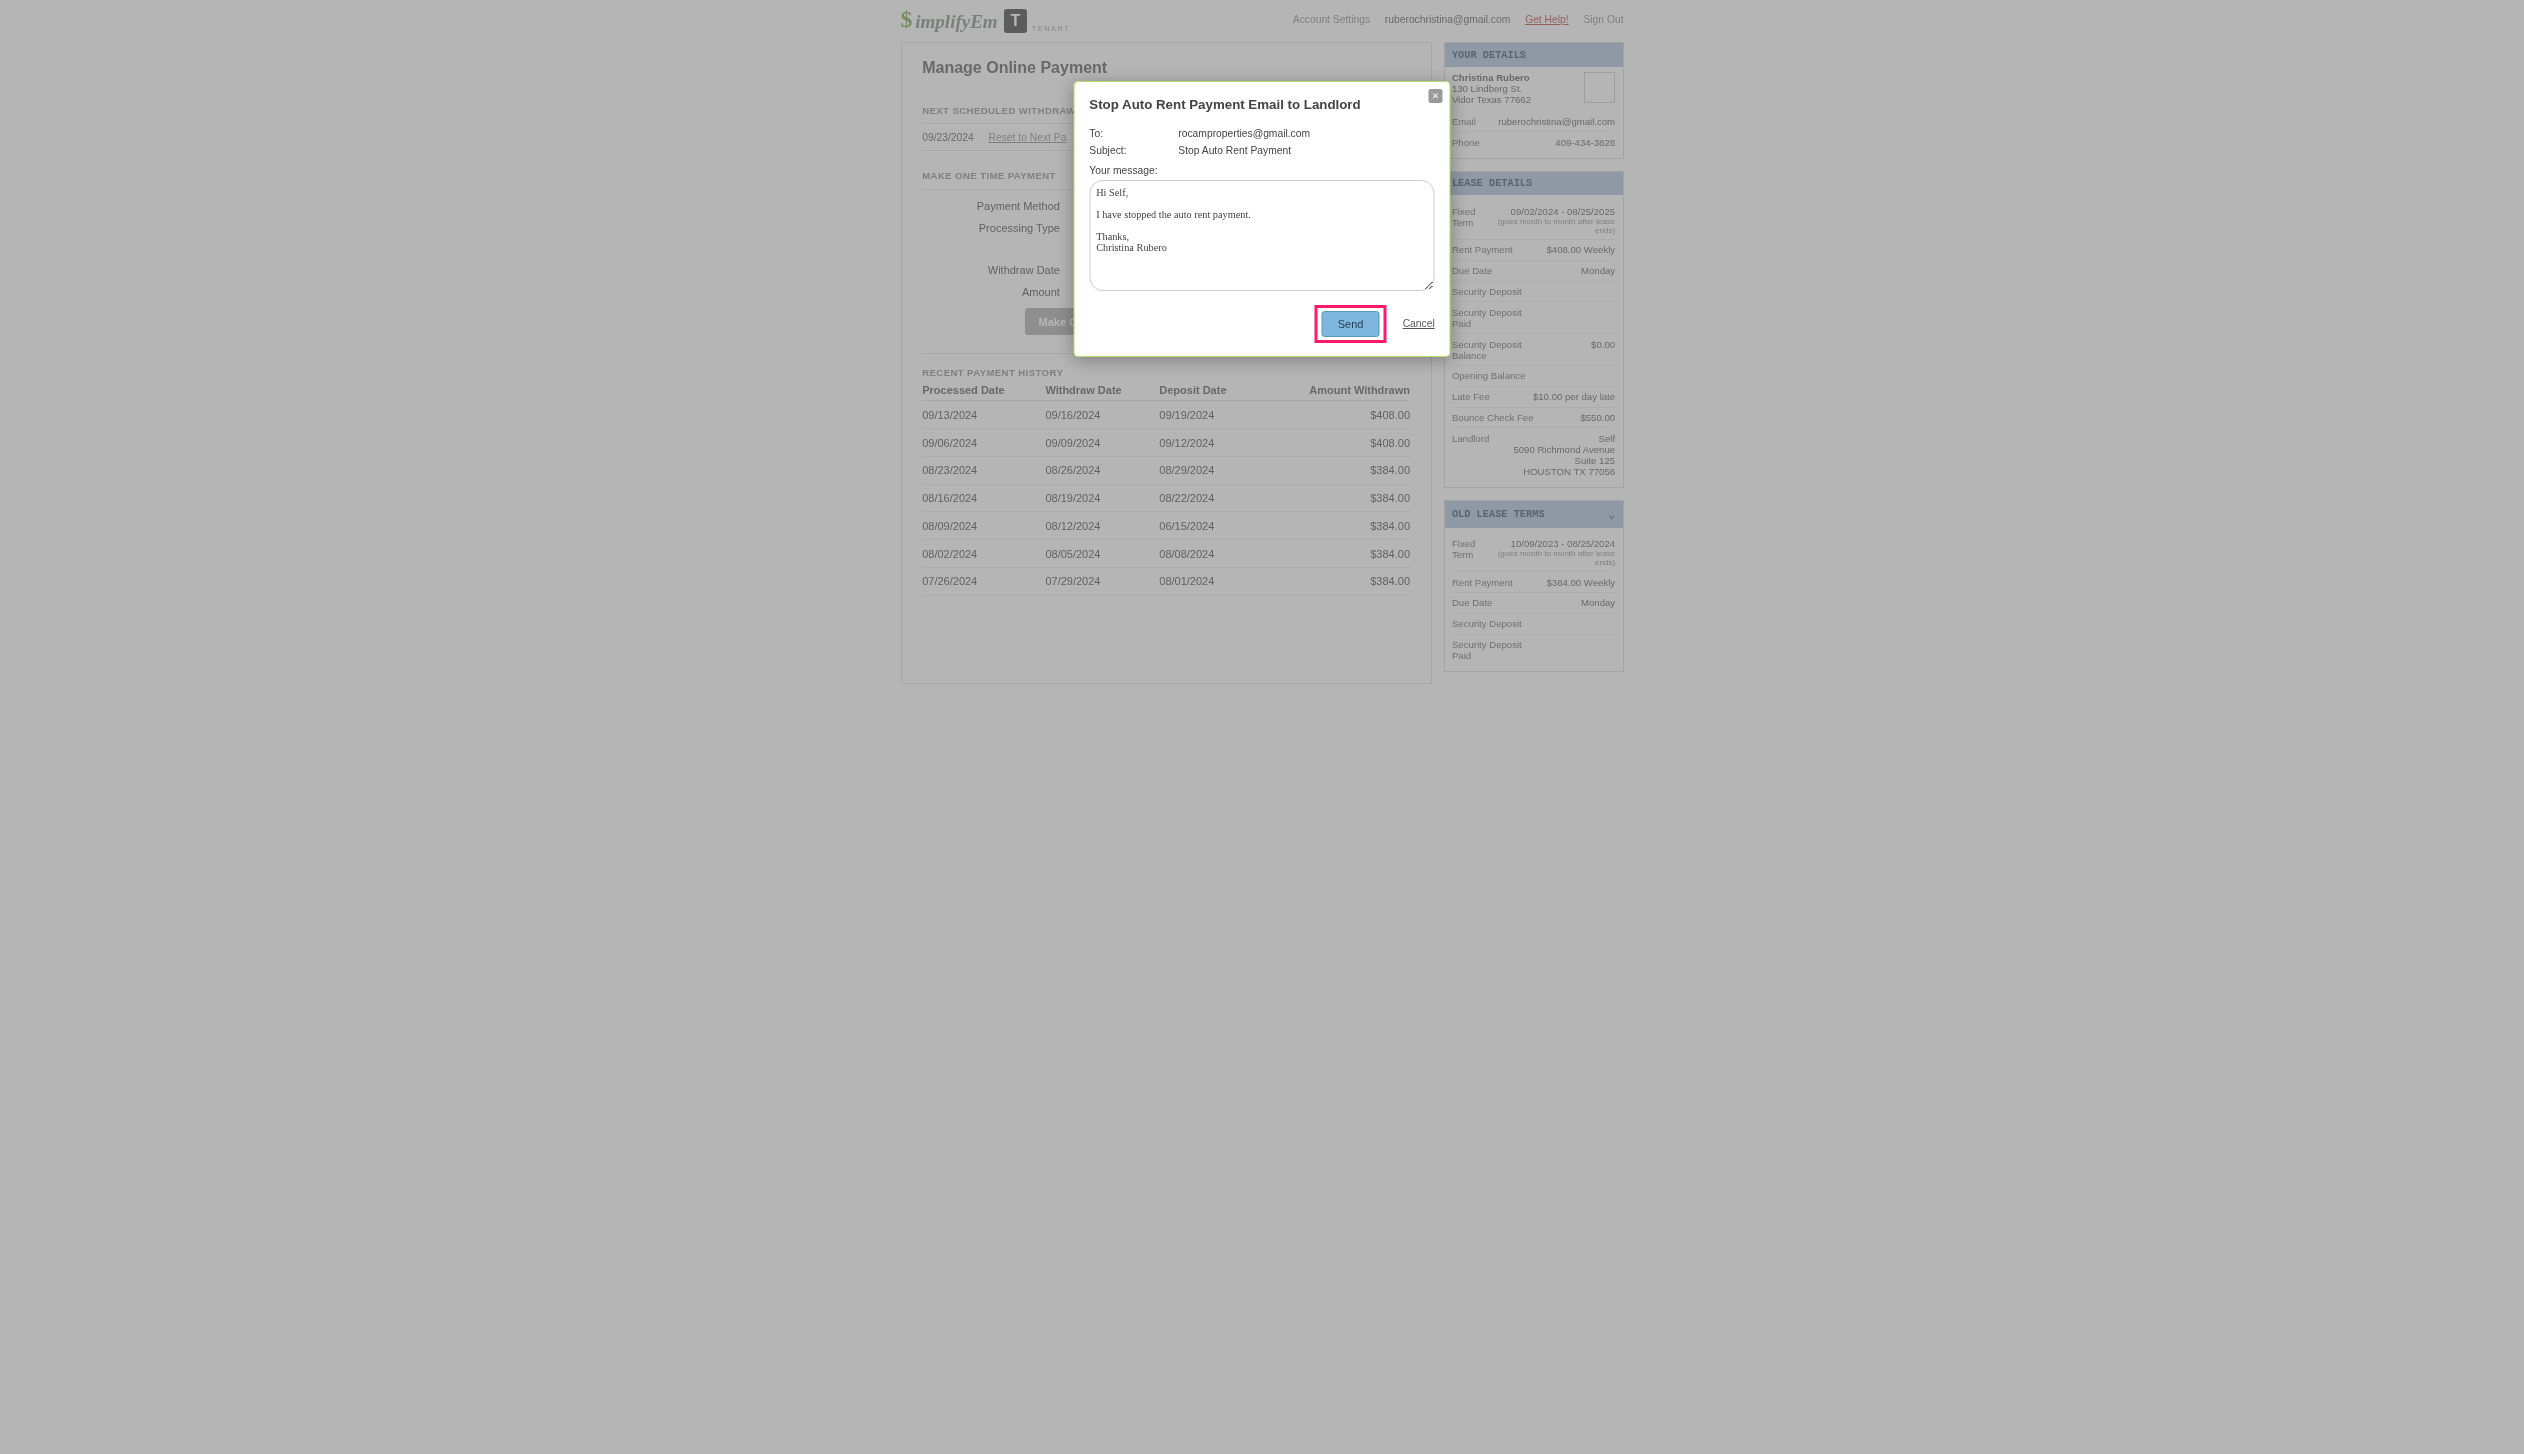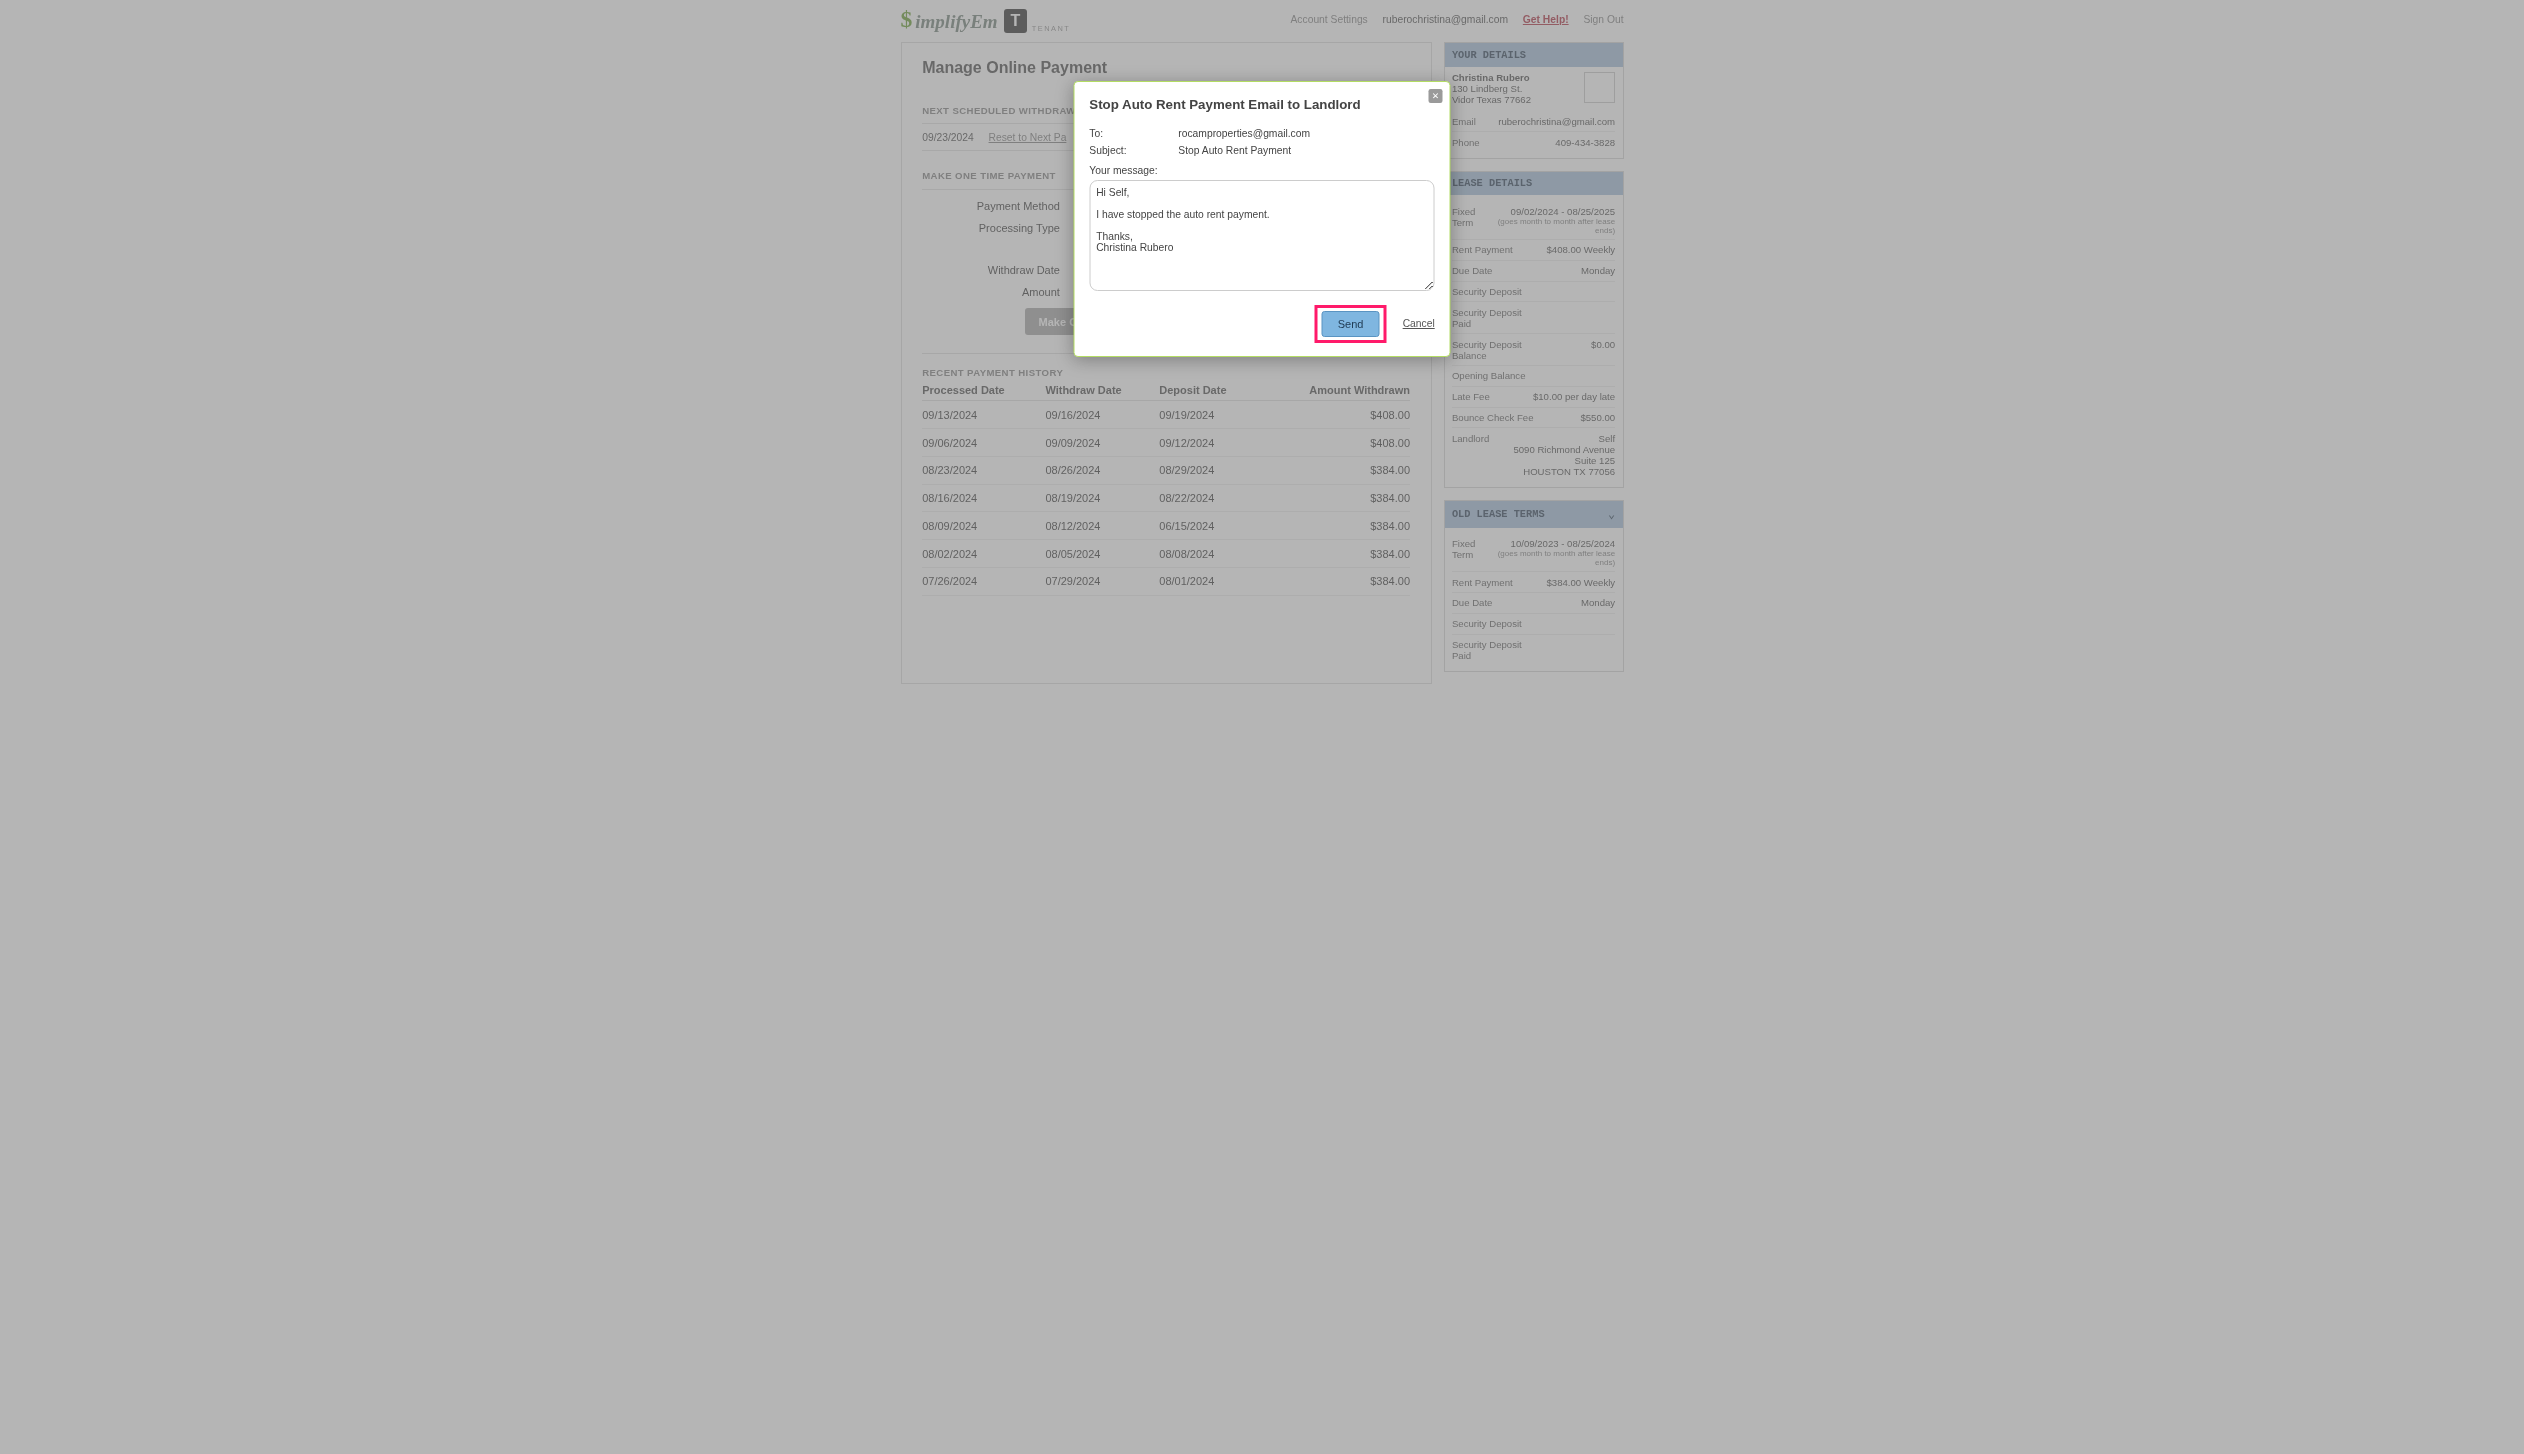--- a/index.html
+++ b/index.html
@@ -22,21 +22,21 @@
     padding: 5.9px 0 8.9px 0;
   }
   .logo-group { display: flex; align-items: flex-end; gap: 3px; }
   .logo-s { font-family: Georgia, serif; font-style: italic; font-size: 19px; color: #7b8a80; font-weight: bold; }
   .logo-dollar { color: #6fa33b; font-size: 23.6px; font-weight: bold; font-family: Georgia, serif; }
   .logo-tenant-badge { width: 23.6px; height: 23.6px; background: #3b3b3b; color:#fff; display:inline-flex;align-items:center;justify-content:center;border-radius:3px;font-weight:bold;font-size:16px; margin-left:3px;}
   .logo-tenant-txt { font-size: 7.4px; letter-spacing: 1.5px; color:#999; margin-left:1.5px; position:relative; top:0; }
   .toplinks { display:flex; gap:14.8px; align-items:center; font-size:10.3px; }
   .toplinks a { color:#888; text-decoration:none; }
   .toplinks .email { color:#555; }
-  .toplinks .gethelp { color:#b33a4a; font-weight:bold; text-decoration:underline; }
+  .toplinks .gethelp { color:#b33a4a; font-weight:normal; text-decoration:underline; }
 
   .content-row { display:flex; gap:11.8px; }
   .main-col { flex:1; border:0.7px solid #ddd; background:#fff; }
   .side-col { width:180px; }
 
   .tabs { display:flex; gap:20.7px; padding:13.3px 16px 11.8px 16px; border-bottom:0.7px solid #e8e8e8; }
   .tabs a { color:#666; font-size:13.3px; text-decoration:none; }
 
   .section-pad { padding: 0 20.7px; }
   h2.page-title { font-size:16px; font-weight:bold; color:#555; margin:16px 0 20.7px 0; }
@@ -91,21 +91,21 @@
   .modal-close {
     position:absolute; top:7.4px; right:7.4px;
     width:13.3px;height:13.3px;border-radius:2.2px;background:#9a9a9a;color:#fff;display:flex;align-items:center;justify-content:center;font-size:8.9px;cursor:pointer;
   }
   .modal h3 { font-size:13.3px; color:#444; font-weight:bold; margin-bottom:16px; }
   .modal .field-row { display:flex; margin-bottom:5.9px; }
   .modal .field-row .flab { width:89px; color:#444; }
   .modal .field-row .fval { color:#444; }
   .modal label.msg { display:block; margin-top:8.9px; margin-bottom:4.4px; color:#444; }
   .modal textarea {
-    width:100%; height:111px; border:0.7px solid #ccc; border-radius:8px; padding:5.9px; font-size:10.3px; font-family:Liberation Sans, sans-serif; color:#444; resize:both;
+    width:100%; height:111px; border:0.7px solid #ccc; border-radius:13px; padding:5.9px; font-size:10.3px; font-family:Liberation Serif, serif; color:#444; resize:both;
   }
   .modal-actions { display:flex; justify-content:flex-end; align-items:center; gap:16px; margin-top:11.8px; }
   .send-btn {
     background:#7fb6e0; border:0.7px solid #5a94c2; color:#1f3a52; font-size:11px; padding:5.9px 14.8px; border-radius:3px; cursor:pointer;
   }
   .cancel-link { color:#555; text-decoration:underline; cursor:pointer; }
   .send-highlight {
     border:3px solid #ff1a6a;
     padding:3px 4.4px;
     display:inline-flex;

